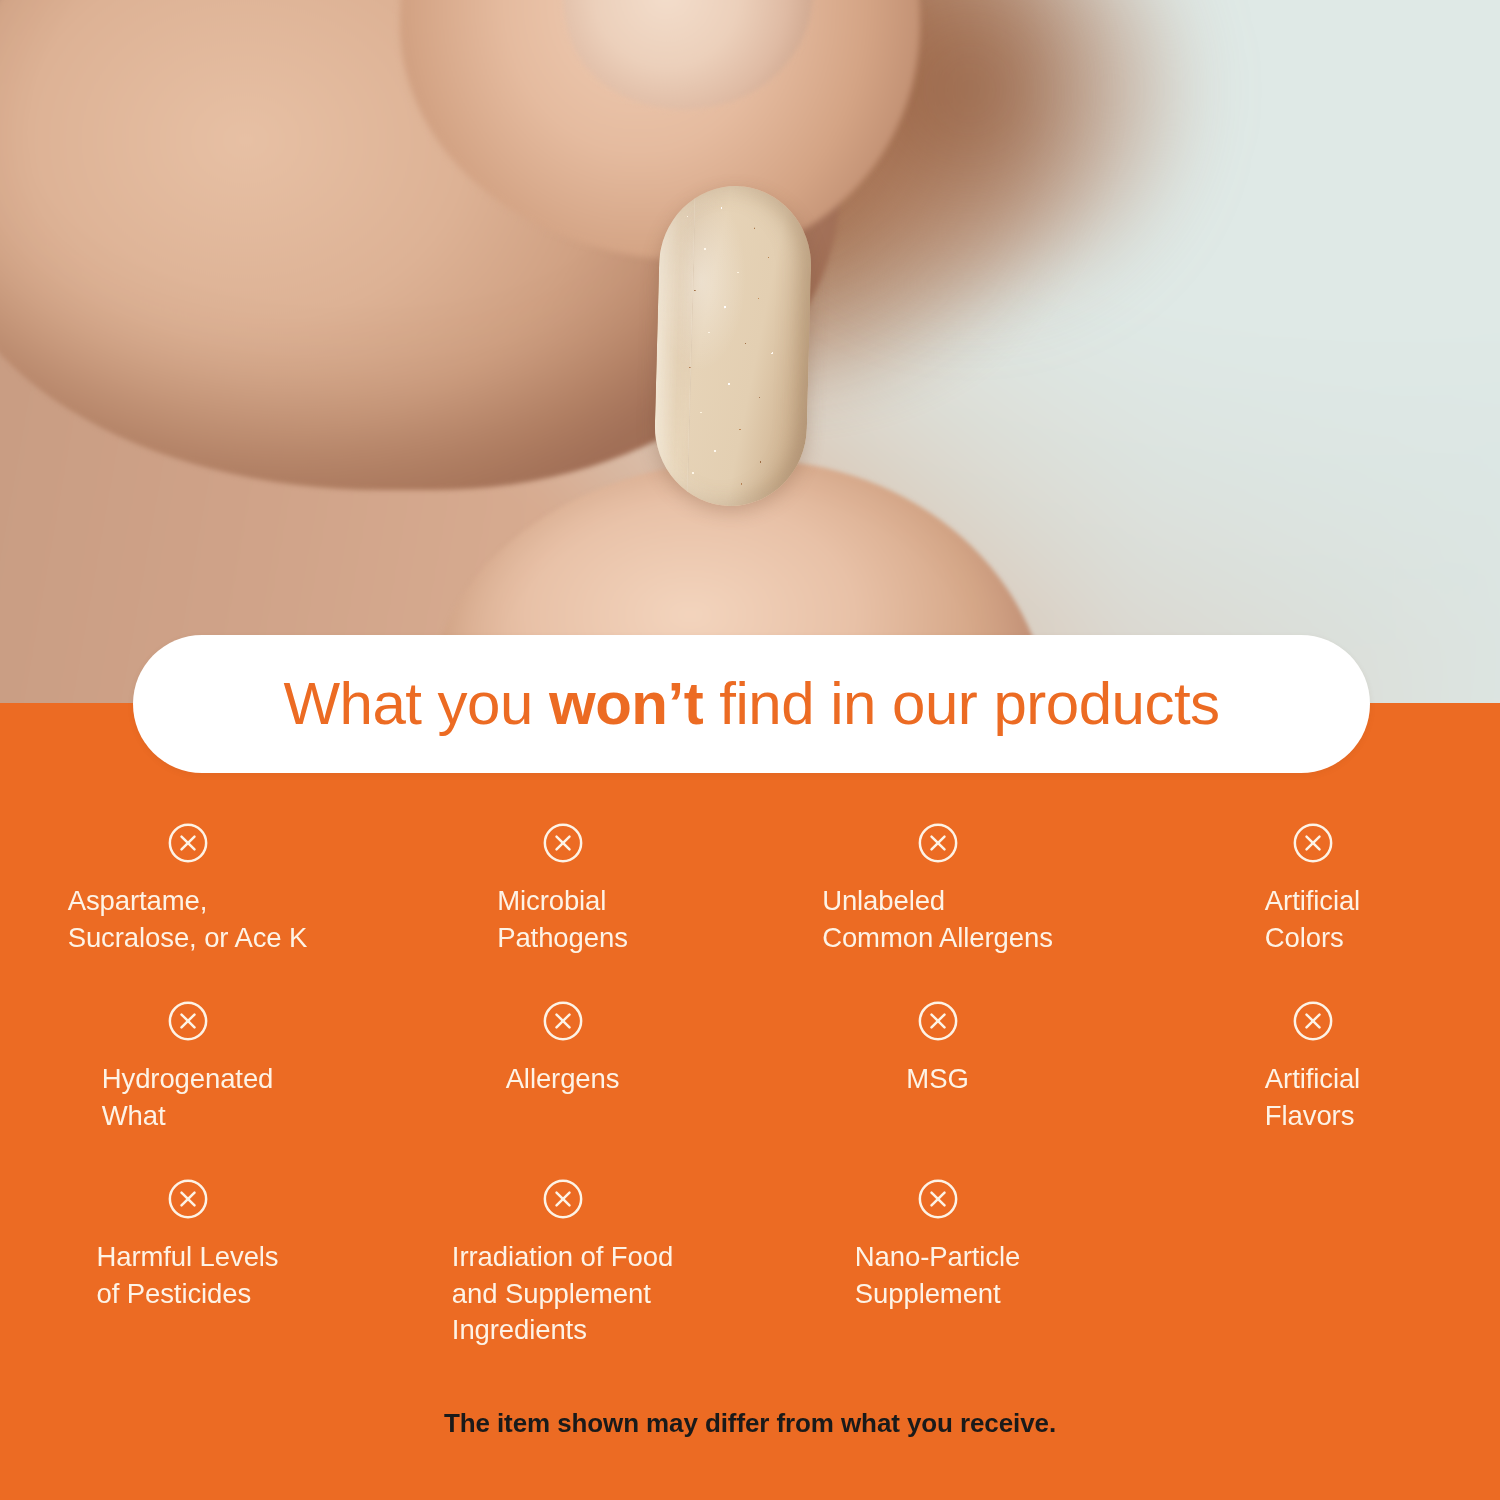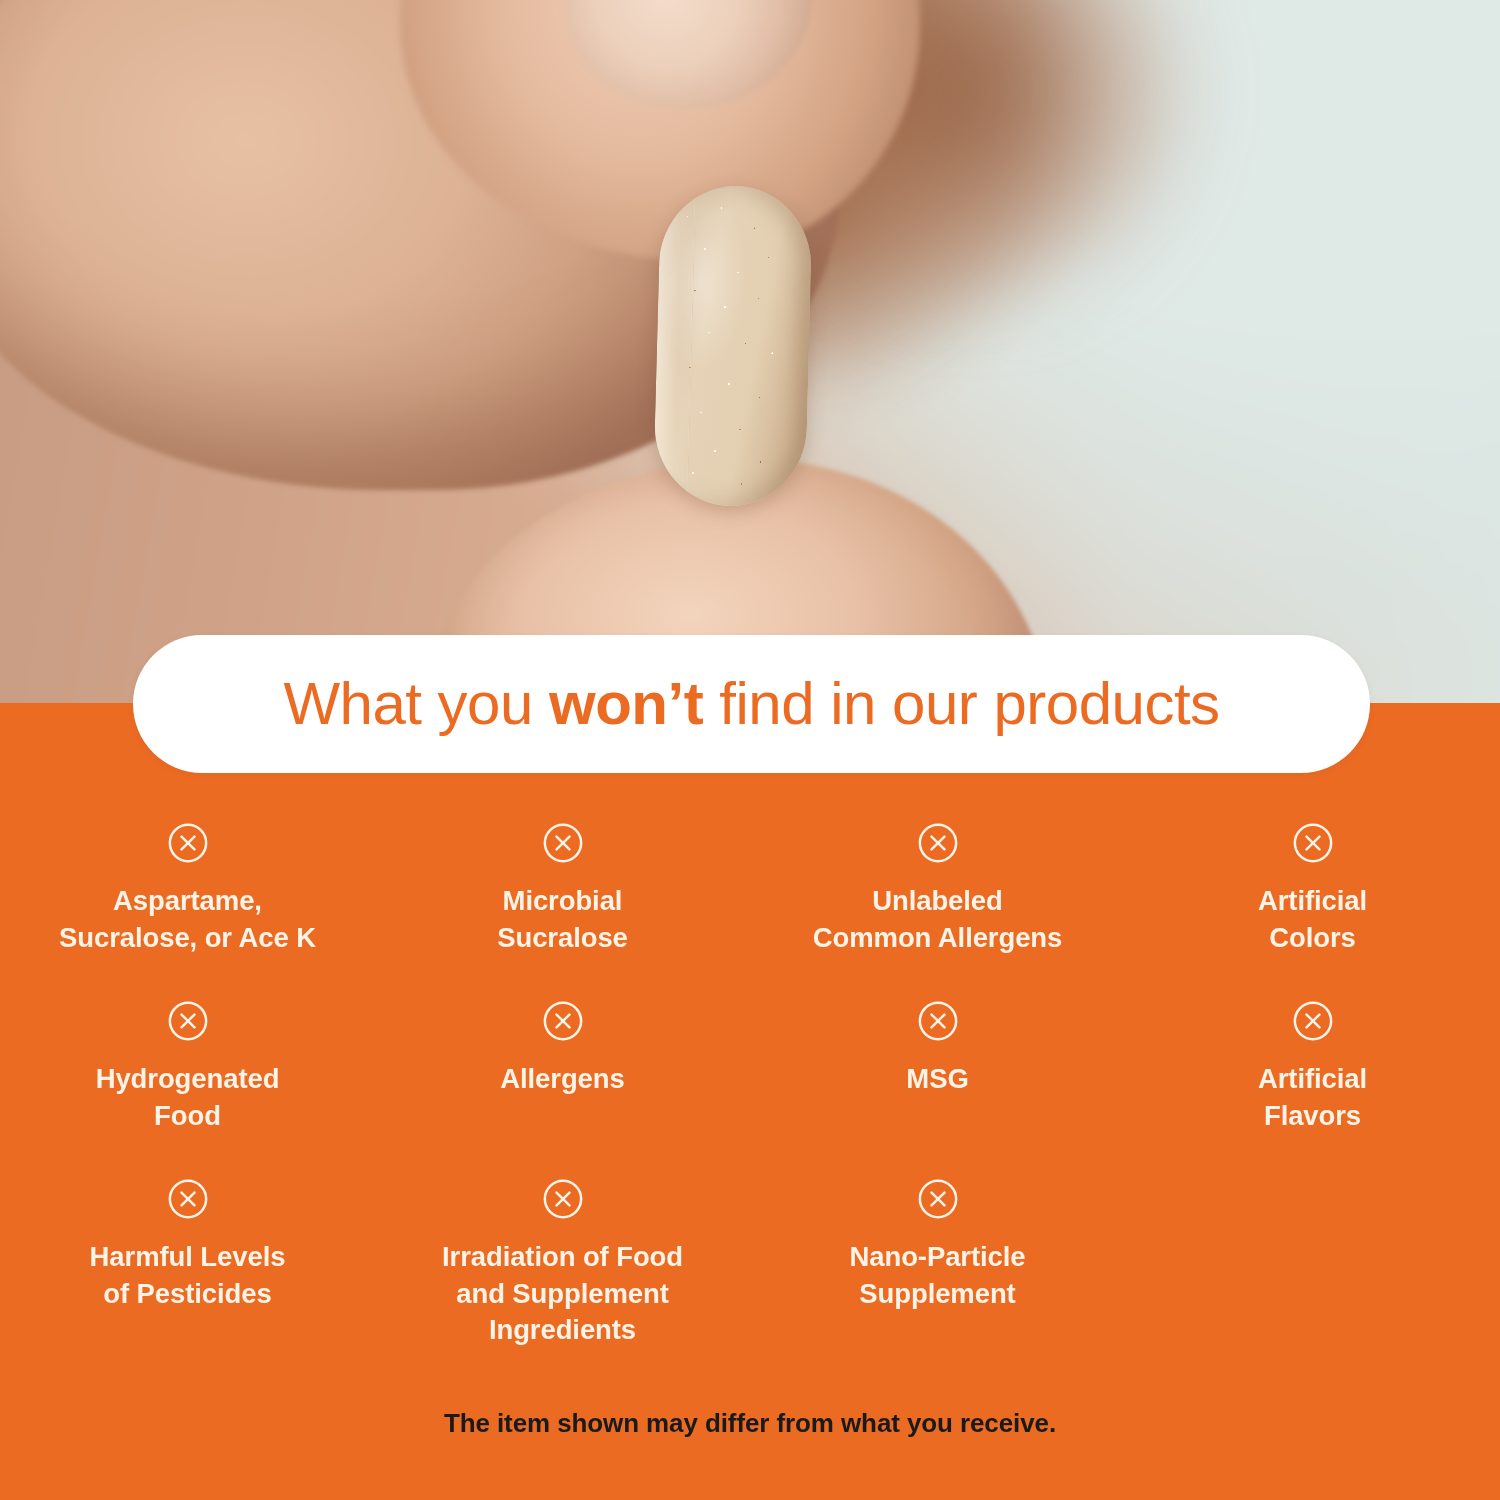--- a/index.html
+++ b/index.html
@@ -219,23 +219,23 @@
   .xicon {
     width: 42px;
     height: 42px;
     display: block;
     margin-bottom: 19px;
     flex: none;
   }
   .cell-label {
     color: #FDF3E6;
     font-size: 27.5px;
-    font-weight: 700;
+    font-weight: 400;
     line-height: 1.33;
-    text-align: center;
+    text-align: left;
     letter-spacing: -0.1px;
     white-space: pre-line;
     max-width: 360px;
   }
 
   
   .footer {
     position: absolute;
     left: 0;
     top: 1408px;
@@ -287,21 +287,21 @@
 Sucralose, or Ace K</div>
     </div>
 
     <div class="cell">
       <svg class="xicon" viewBox="0 0 44 44" aria-hidden="true">
         <circle cx="22" cy="22" r="19" fill="none" stroke="#FDF3E6" stroke-width="2.6"></circle>
         <line x1="15.2" y1="15.2" x2="28.8" y2="28.8" stroke="#FDF3E6" stroke-width="2.6" stroke-linecap="round"></line>
         <line x1="28.8" y1="15.2" x2="15.2" y2="28.8" stroke="#FDF3E6" stroke-width="2.6" stroke-linecap="round"></line>
       </svg>
       <div class="cell-label">Microbial
-Sucralose</div>
+Pathogens</div>
     </div>
 
     <div class="cell">
       <svg class="xicon" viewBox="0 0 44 44" aria-hidden="true">
         <circle cx="22" cy="22" r="19" fill="none" stroke="#FDF3E6" stroke-width="2.6"></circle>
         <line x1="15.2" y1="15.2" x2="28.8" y2="28.8" stroke="#FDF3E6" stroke-width="2.6" stroke-linecap="round"></line>
         <line x1="28.8" y1="15.2" x2="15.2" y2="28.8" stroke="#FDF3E6" stroke-width="2.6" stroke-linecap="round"></line>
       </svg>
       <div class="cell-label">Unlabeled
 Common Allergens</div>
@@ -317,21 +317,21 @@
 Colors</div>
     </div>
 
     <div class="cell">
       <svg class="xicon" viewBox="0 0 44 44" aria-hidden="true">
         <circle cx="22" cy="22" r="19" fill="none" stroke="#FDF3E6" stroke-width="2.6"></circle>
         <line x1="15.2" y1="15.2" x2="28.8" y2="28.8" stroke="#FDF3E6" stroke-width="2.6" stroke-linecap="round"></line>
         <line x1="28.8" y1="15.2" x2="15.2" y2="28.8" stroke="#FDF3E6" stroke-width="2.6" stroke-linecap="round"></line>
       </svg>
       <div class="cell-label">Hydrogenated
-Food</div>
+What</div>
     </div>
 
     <div class="cell">
       <svg class="xicon" viewBox="0 0 44 44" aria-hidden="true">
         <circle cx="22" cy="22" r="19" fill="none" stroke="#FDF3E6" stroke-width="2.6"></circle>
         <line x1="15.2" y1="15.2" x2="28.8" y2="28.8" stroke="#FDF3E6" stroke-width="2.6" stroke-linecap="round"></line>
         <line x1="28.8" y1="15.2" x2="15.2" y2="28.8" stroke="#FDF3E6" stroke-width="2.6" stroke-linecap="round"></line>
       </svg>
       <div class="cell-label">Allergens</div>
     </div>

